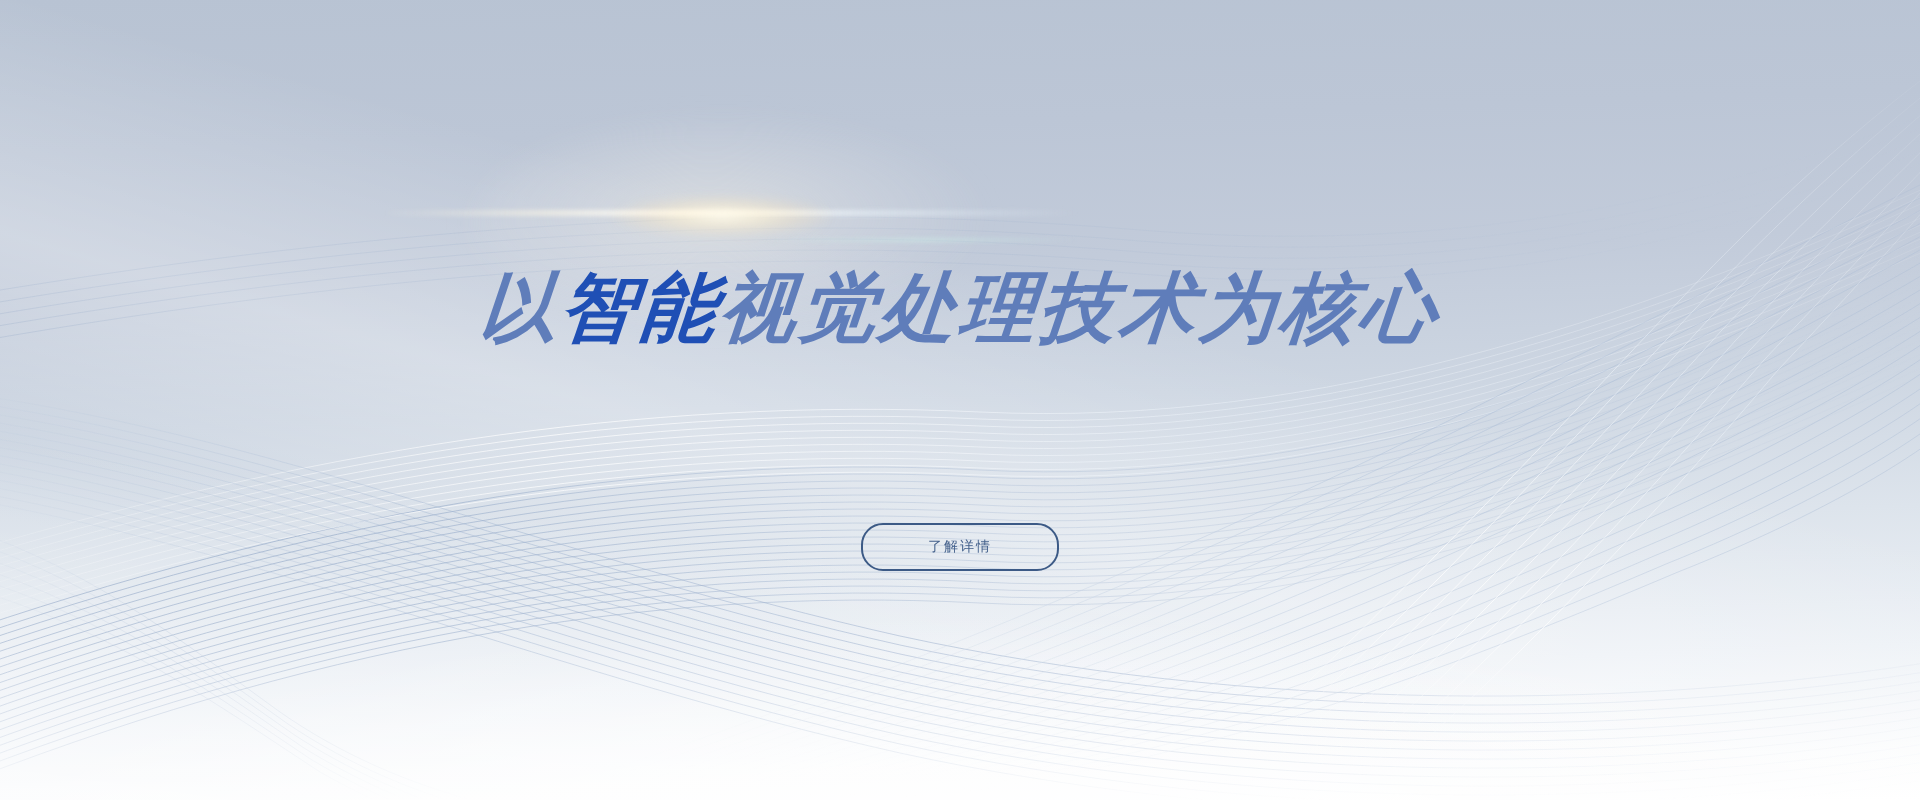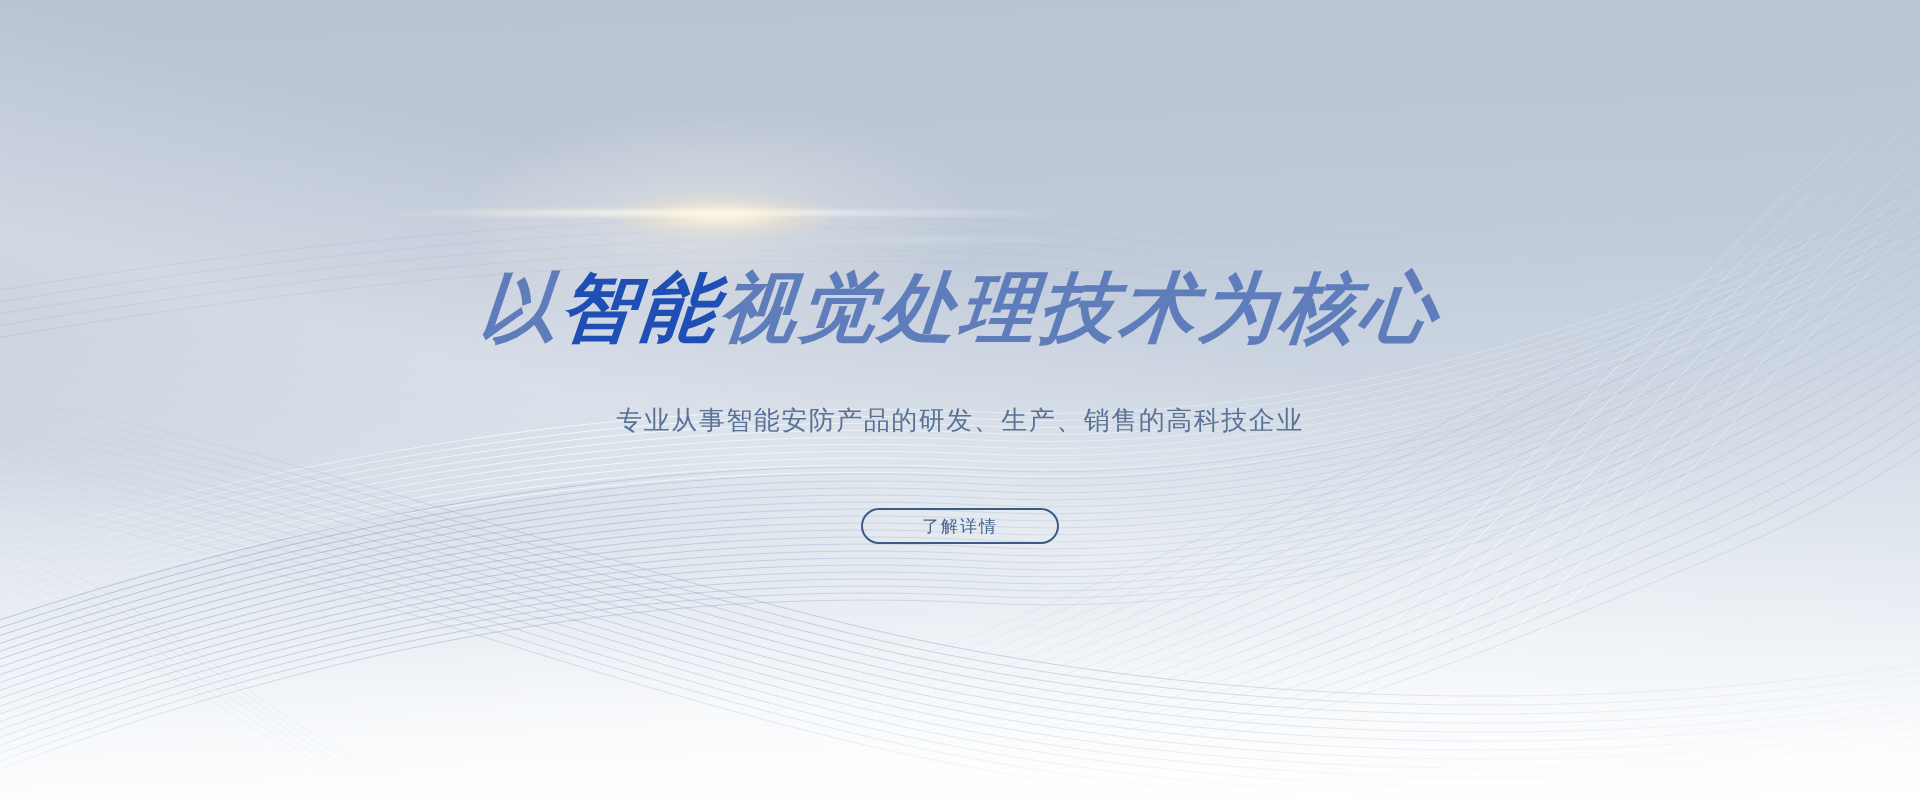--- a/index.html
+++ b/index.html
@@ -109,30 +109,31 @@
     color:#5a7296;
     white-space:nowrap;
   }
 
   .cta-wrap {
     position:absolute;
     top:508px; left:0; width:1920px;
     display:flex; justify-content:center;
   }
   .cta {
-    width:198px; height:36px;
+    width:198px; height:48px;
     border:2px solid #3c5a86;
     border-radius:22px;
     background:transparent;
     color:#44618c;
-    font-size:17px;
+    font-size:14px;
     letter-spacing:2px;
     font-family:"Liberation Sans","DejaVu Sans",sans-serif;
     display:flex; align-items:center; justify-content:center;
     cursor:pointer;
+    margin-top:15px;
   }
 </style>
 </head>
 <body>
 
 <div class="hero">
 
   <svg class="bg-layer bg-waves" viewBox="0 0 1920 800" preserveAspectRatio="none" xmlns="http://www.w3.org/2000/svg">
     <defs>
       <linearGradient id="lineFadeA" x1="0" y1="0" x2="1" y2="0">
@@ -292,20 +293,19 @@
     <div class="flare-streak teal"></div>
     <div class="flare-core"></div>
   </div>
 
   <div class="content">
 
     <h1 class="headline">
       <span class="seg seg-a">以</span><span class="seg seg-b">智能</span><span class="seg seg-c">视觉</span><span class="seg seg-d">处理技术为核心</span>
     </h1>
 
-    <p class="subtitle">专业从事智能安防产品的研发、生产、销售的高科技企业</p>
 
     <div class="cta-wrap">
       <button class="cta">了解详情</button>
     </div>
 
   </div>
 </div>
 
 </body></html>

